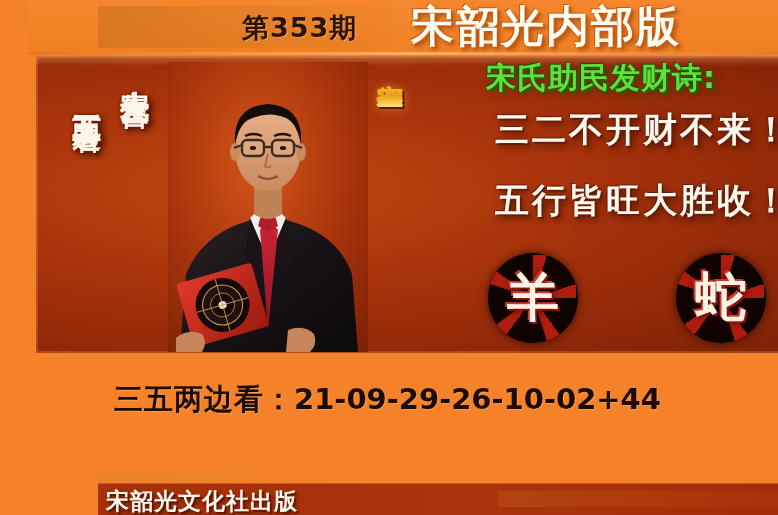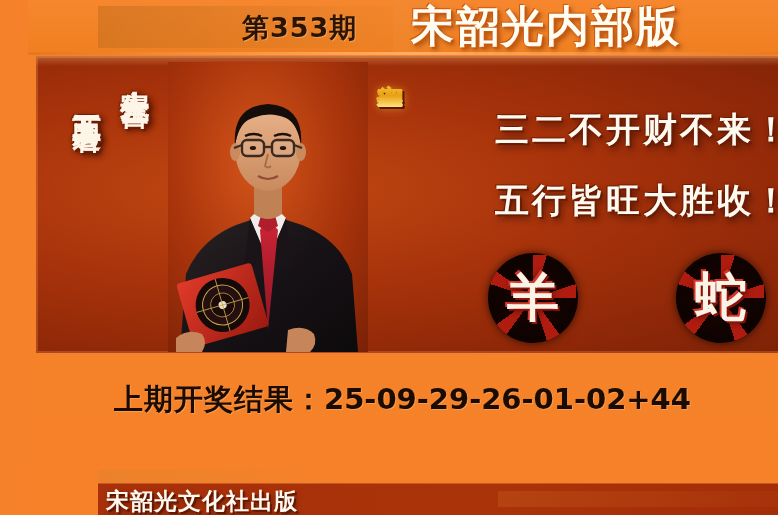--- a/index.html
+++ b/index.html
@@ -301,38 +301,39 @@
         <circle cx="39" cy="33" r="4" fill="#e9e2d0"></circle>
         <line x1="39" y1="6" x2="39" y2="60" stroke="#caa44e" stroke-width="0.8"></line>
         <line x1="12" y1="33" x2="66" y2="33" stroke="#caa44e" stroke-width="0.8"></line>
       </g>
 
       <path d="M8 276 Q20 266 34 272 Q40 280 34 290 L8 290 Z" fill="#c6855a"></path>
       <path d="M120 268 Q136 262 146 272 Q150 282 142 290 L118 290 Z" fill="#c6855a"></path>
     </svg>
   </div>
 
+  <div class="poem-title">宋氏助民发财诗:</div>
 
   <div id="poem1" class="poem-line">三二不开财不来！</div>
 
   <div id="poem2" class="poem-line">五行皆旺大胜收！</div>
 
 
   <div id="med-goat" class="medallion">
     <div class="med-star"></div>
     <div class="med-glyph">羊</div>
   </div>
 
   <div id="med-snake" class="medallion">
     <div class="med-star"></div>
     <div class="med-glyph">蛇</div>
   </div>
 
   <div class="result">
-    <span>上期开奖结果：</span><span class="nums">25-09-29-26-01-02+44</span>
+    <span>三五两边看：</span><span class="nums">21-09-29-26-10-02+44</span>
   </div>
 
   <div class="footer-top-shade"></div>
   <div class="footer-band">
     <div class="footer-faint"></div>
   </div>
   <div class="footer-text">宋韶光文化社出版</div>
 
 </div>
 

